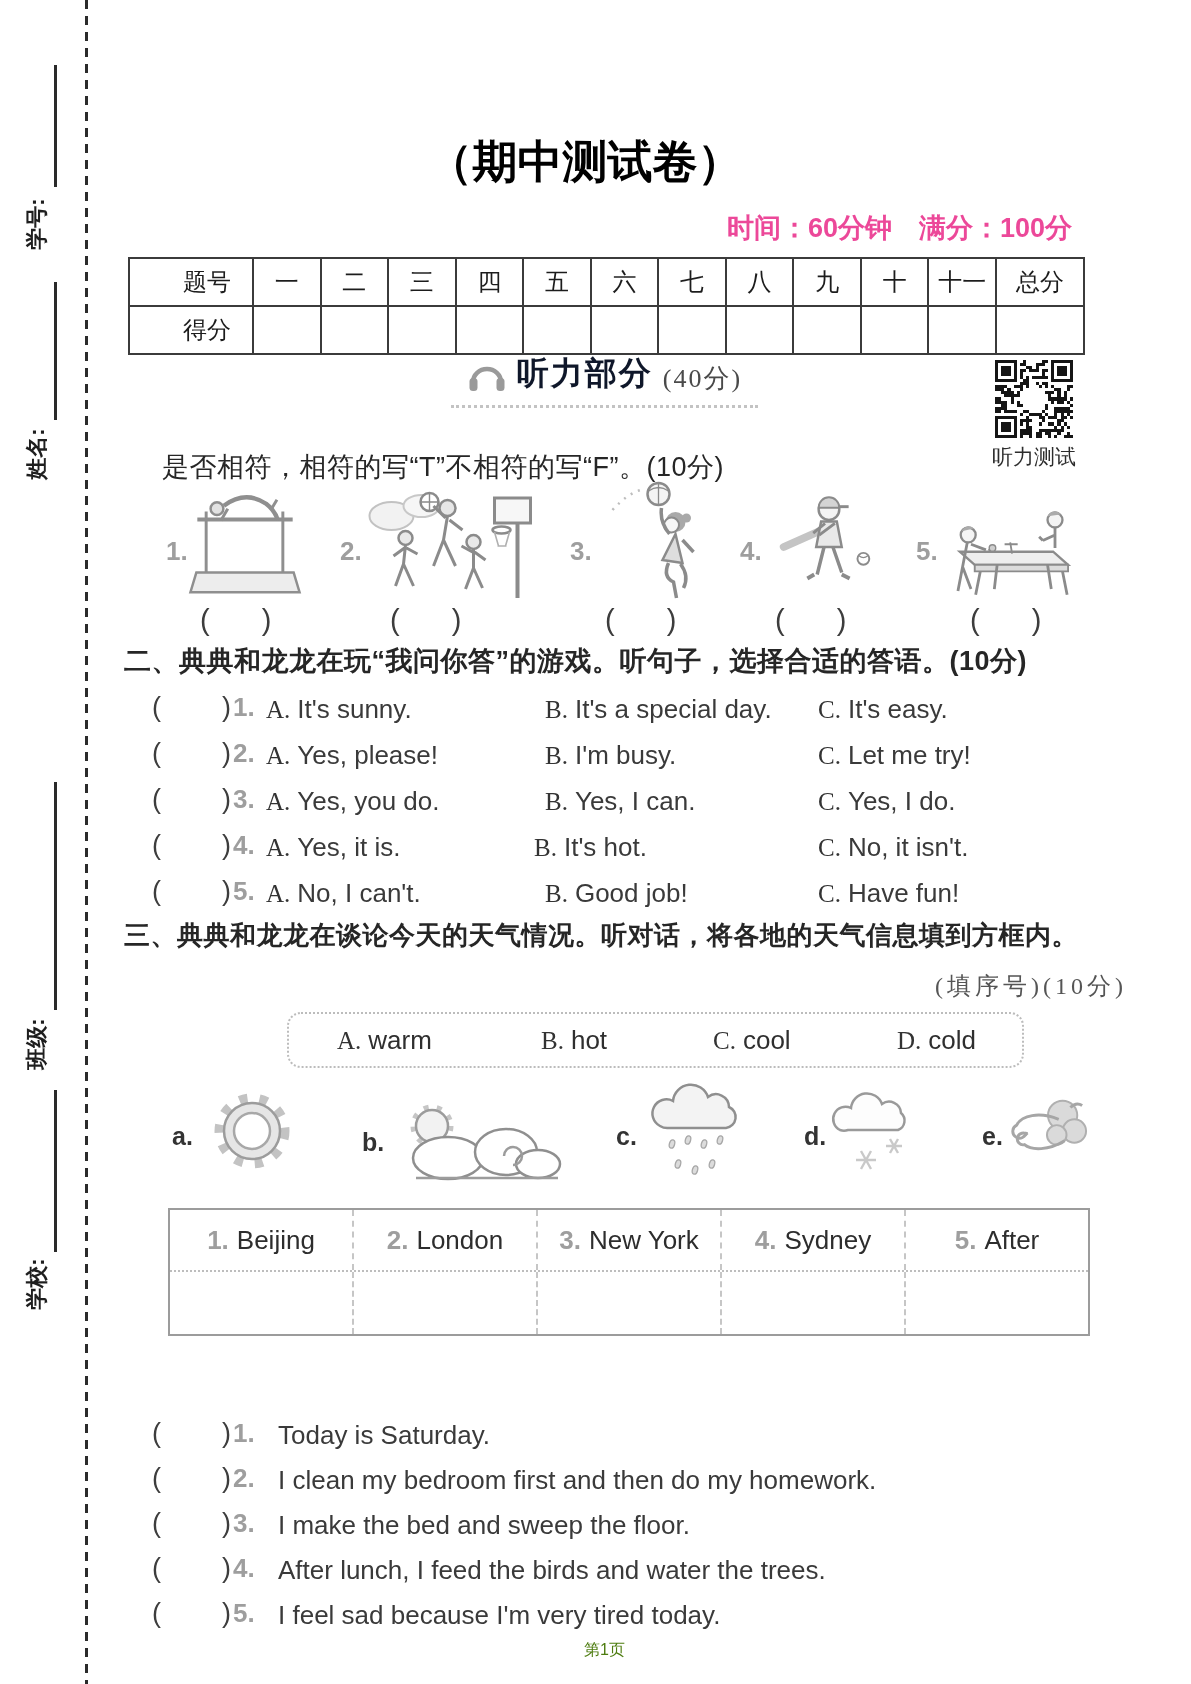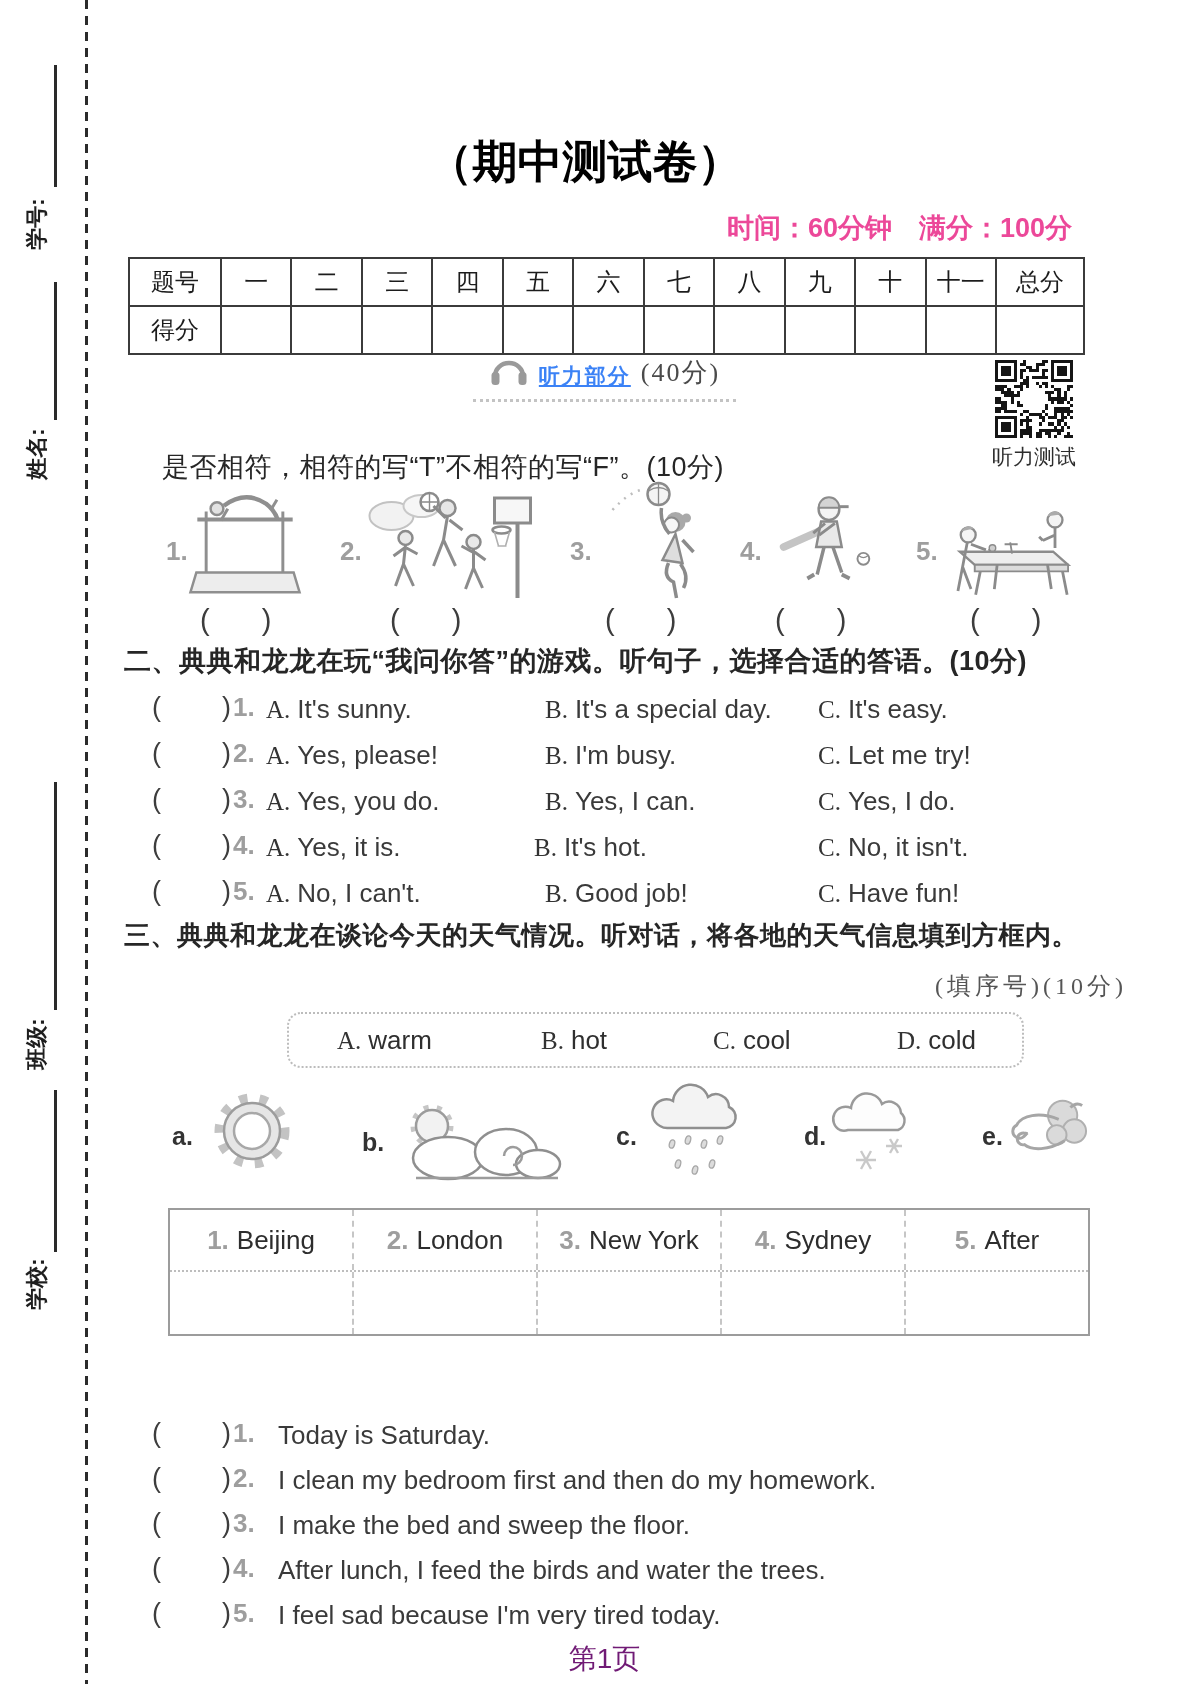--- a/index.html
+++ b/index.html
@@ -16,26 +16,26 @@
      font-size:57px;font-weight:900;letter-spacing:2px;color:#000;white-space:nowrap;}
   .subtitle{position:absolute;left:105px;width:960px;top:132px;text-align:center;
      font-size:45px;font-weight:800;color:#000;}
   .time-info{position:absolute;top:210px;right:119px;font-size:27px;font-weight:700;color:#ec4899;}
   
   .score-table{position:absolute;left:128px;top:257px;width:953px;border:2px solid #3b3b3b;}
   .st-row{display:flex;height:46px;}
   .st-row + .st-row{border-top:2px solid #3b3b3b;}
   .st-cell{flex:1;border-left:2px solid #3b3b3b;display:flex;align-items:center;justify-content:center;
      font-size:24px;color:#1c1c1c;}
-  .st-cell:first-child{border-left:none;flex:0 0 90px;}
+  .st-cell:first-child{border-left:none;flex:0 0 90px;margin-left:32px;}
   .st-cell:last-child{flex:0 0 86px;}
   
   .listen-wrap{position:absolute;left:128px;top:352px;width:953px;display:flex;justify-content:center;}
   .listen-inner{display:flex;align-items:flex-end;gap:10px;border-bottom:3px dotted #c3c3c3;padding:0 16px 9px;}
-  .listen-title{font-size:21px;font-weight:800;color:#3b82f6;letter-spacing:2px;text-decoration:underline;}
+  .listen-title{font-size:32px;font-weight:800;color:#0f172a;letter-spacing:2px;}
   .listen-pts{font-family:"Liberation Serif", serif;font-size:26px;color:#4a4a4a;letter-spacing:2px;}
   
   .qr-box{position:absolute;left:988px;top:360px;width:92px;text-align:center;}
   .qr-box svg{width:88px;height:78px;display:block;margin:0 auto;}
   .qr-label{font-size:21px;color:#2d2d2d;margin-top:5px;white-space:nowrap;}
   
   .sec-line{position:absolute;font-size:27px;color:#262626;font-weight:600;white-space:nowrap;letter-spacing:.5px;}
   .paren{position:absolute;font-size:27px;color:#3d3d3d;}
   .pnum{display:inline-flex;align-items:baseline;}
   .pnum .close{font-size:27px;color:#3d3d3d;}
@@ -60,21 +60,21 @@
   .wx-num{position:absolute;font-size:25px;color:#333;font-weight:600;}
   .wx{position:absolute;}
   .city-table{position:absolute;left:168px;top:1208px;width:918px;border:2.5px solid #9c9c9c;}
   .ct-row{display:flex;}
   .ct-head{height:60px;}
   .ct-blank{height:62px;border-top:2px dotted #bdbdbd;}
   .ct-cell{flex:1;display:flex;align-items:center;justify-content:center;gap:8px;border-left:2px dashed #c6c6c6;}
   .ct-cell:first-child{border-left:none;}
   .ct-num{font-size:26px;font-weight:700;color:#9e9e9e;}
   .ct-name{font-size:26px;color:#2d2d2d;font-weight:500;}
-  .footer{position:absolute;left:128px;width:953px;top:1640px;text-align:center;font-size:28px;color:#701a75;}
+  .footer{position:absolute;left:128px;width:953px;top:1640px;text-align:center;font-size:16px;color:#4d7c0f;}
   svg{overflow:visible;}
 </style>
 </head>
 <body>
 
 <div class="page">
 
   <div class="seal-dash"></div>
   <div class="side-line" style="top:65px;height:122px"></div>
   <div class="side-label" style="top:209px">学号:</div>

